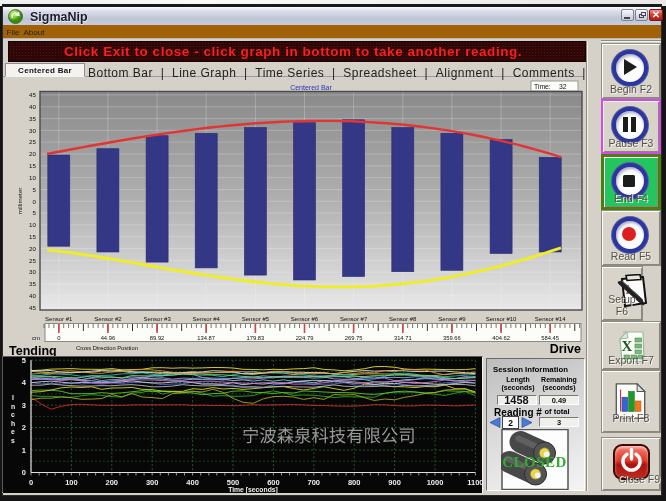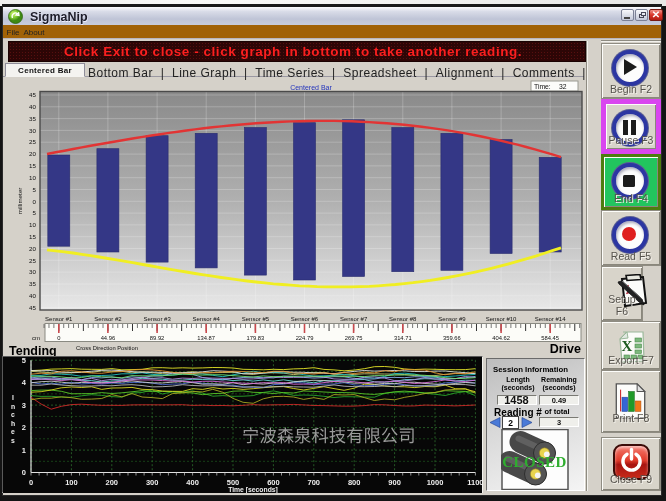--- a/index.html
+++ b/index.html
@@ -223,21 +223,21 @@
 
 <div class="abs" style="left:585.5px;top:41px;width:1px;height:450px;background:#8e8b81"></div>
 <div class="abs" style="left:586.5px;top:41px;width:1px;height:450px;background:#f2f1ec"></div>
 <div class="abs" style="left:601px;top:40px;width:60px;height:2px;border-top:1px solid #8e8b81;border-bottom:1px solid #f2f1ec"></div>
 <div style="position:absolute;left:601px;top:43px;width:60px;height:56px;background:#d8d4ca;border:1px solid #8f8c82;box-shadow:inset 1px 1px 0 #fdfdfa,inset -1px -1px 0 #8a877c;">
     <div style="position:absolute;left:47.8%;top:6px;transform:translateX(-50%);width:36px;height:36px;border-radius:50%;background:#fdfdfd;border:4.5px solid #2c36a2;box-shadow:0 0 0 1px #5a5f93, inset 1px 2px 3px #aab;">
       <div style="position:absolute;left:8.5px;top:5px;width:0;height:0;border-left:13px solid #1c1c1c;border-top:8.5px solid transparent;border-bottom:8.5px solid transparent"></div>
     </div>
     <div style="position:absolute;left:0;bottom:3px;width:100%;text-align:center;font-size:10.5px;color:#55524c;text-shadow:1px 1px 0 #f4f2ec">Begin F2</div>
   </div>
-<div style="position:absolute;left:601px;top:99px;width:60px;height:55px;background:#d8d4ca;border:5px solid #d946ef;box-shadow:inset 1px 1px 0 #fdfdfa,inset -1px -1px 0 #8a877c;">
+<div style="position:absolute;left:601px;top:99px;width:60px;height:55px;background:#d8d4ca;border:2px solid #d946ef;box-shadow:inset 1px 1px 0 #fdfdfa,inset -1px -1px 0 #8a877c;">
     <div style="position:absolute;left:47.8%;top:6px;transform:translateX(-50%);width:36px;height:36px;border-radius:50%;background:#fdfdfd;border:4.5px solid #2c36a2;box-shadow:0 0 0 1px #5a5f93, inset 1px 2px 3px #aab;">
       <div style="position:absolute;left:7px;top:6px;width:5px;height:15px;background:#1c1c1c"></div>
       <div style="position:absolute;left:15px;top:6px;width:5px;height:15px;background:#1c1c1c"></div>
     </div>
     <div style="position:absolute;left:0;bottom:3px;width:100%;text-align:center;font-size:10.5px;color:#55524c;text-shadow:1px 1px 0 #f4f2ec">Pause F3</div>
   </div>
 <div style="position:absolute;left:601px;top:154px;width:60px;height:55.5px;background:#22c55e;border:3px solid #4d7c0f;box-shadow:inset 1px 1px 0 #fdfdfa,inset -1px -1px 0 #8a877c;">
     <div style="position:absolute;left:47.8%;top:6px;transform:translateX(-50%);width:36px;height:36px;border-radius:50%;background:#fdfdfd;border:4.5px solid #2c36a2;box-shadow:0 0 0 1px #5a5f93, inset 1px 2px 3px #aab;">
       <div style="position:absolute;left:7.5px;top:7.5px;width:12px;height:12px;background:#1c1c1c;border-radius:1.5px"></div>
     </div>
@@ -286,13 +286,13 @@
     </svg>
     <div style="position:absolute;left:0;bottom:8px;width:100%;text-align:center;font-size:10.5px;color:#55524c;text-shadow:1px 1px 0 #f4f2ec">Print F8</div>
   </div>
 <div style="position:absolute;left:601px;top:437px;width:60px;height:54px;background:#d8d4ca;border:1px solid #8f8c82;box-shadow:inset 1px 1px 0 #fdfdfa,inset -1px -1px 0 #8a877c;">
     <div style="position:absolute;left:11px;top:6px;width:37px;height:36px;border-radius:9px;background:linear-gradient(180deg,#f47a6e 0%,#e03a2a 45%,#a81410 58%,#c62a1a 100%);border:2px solid #3a0c08;box-shadow:inset 0 2px 3px rgba(255,255,255,0.55);">
       <svg width="33" height="32" viewBox="0 0 33 32" style="position:absolute;left:0;top:0">
         <path d="M12,8.2 A 8.6 8.6 0 1 0 21,8.2" fill="none" stroke="#fff" stroke-width="3.4" stroke-linecap="round"></path>
         <line x1="16.5" y1="3.5" x2="16.5" y2="13" stroke="#fff" stroke-width="3.4" stroke-linecap="round"></line>
       </svg>
     </div>
-    <div style="position:absolute;left:0;bottom:5px;width:100%;text-align:center;font-size:10.5px;color:#55524c;text-shadow:1px 1px 0 #f4f2ec">Close F9</div>
+    <div style="position:absolute;left:0;bottom:5px;width:100%;text-align:right;font-size:10.5px;color:#55524c;text-shadow:1px 1px 0 #f4f2ec">Close F9</div>
   </div>
 </body></html>

